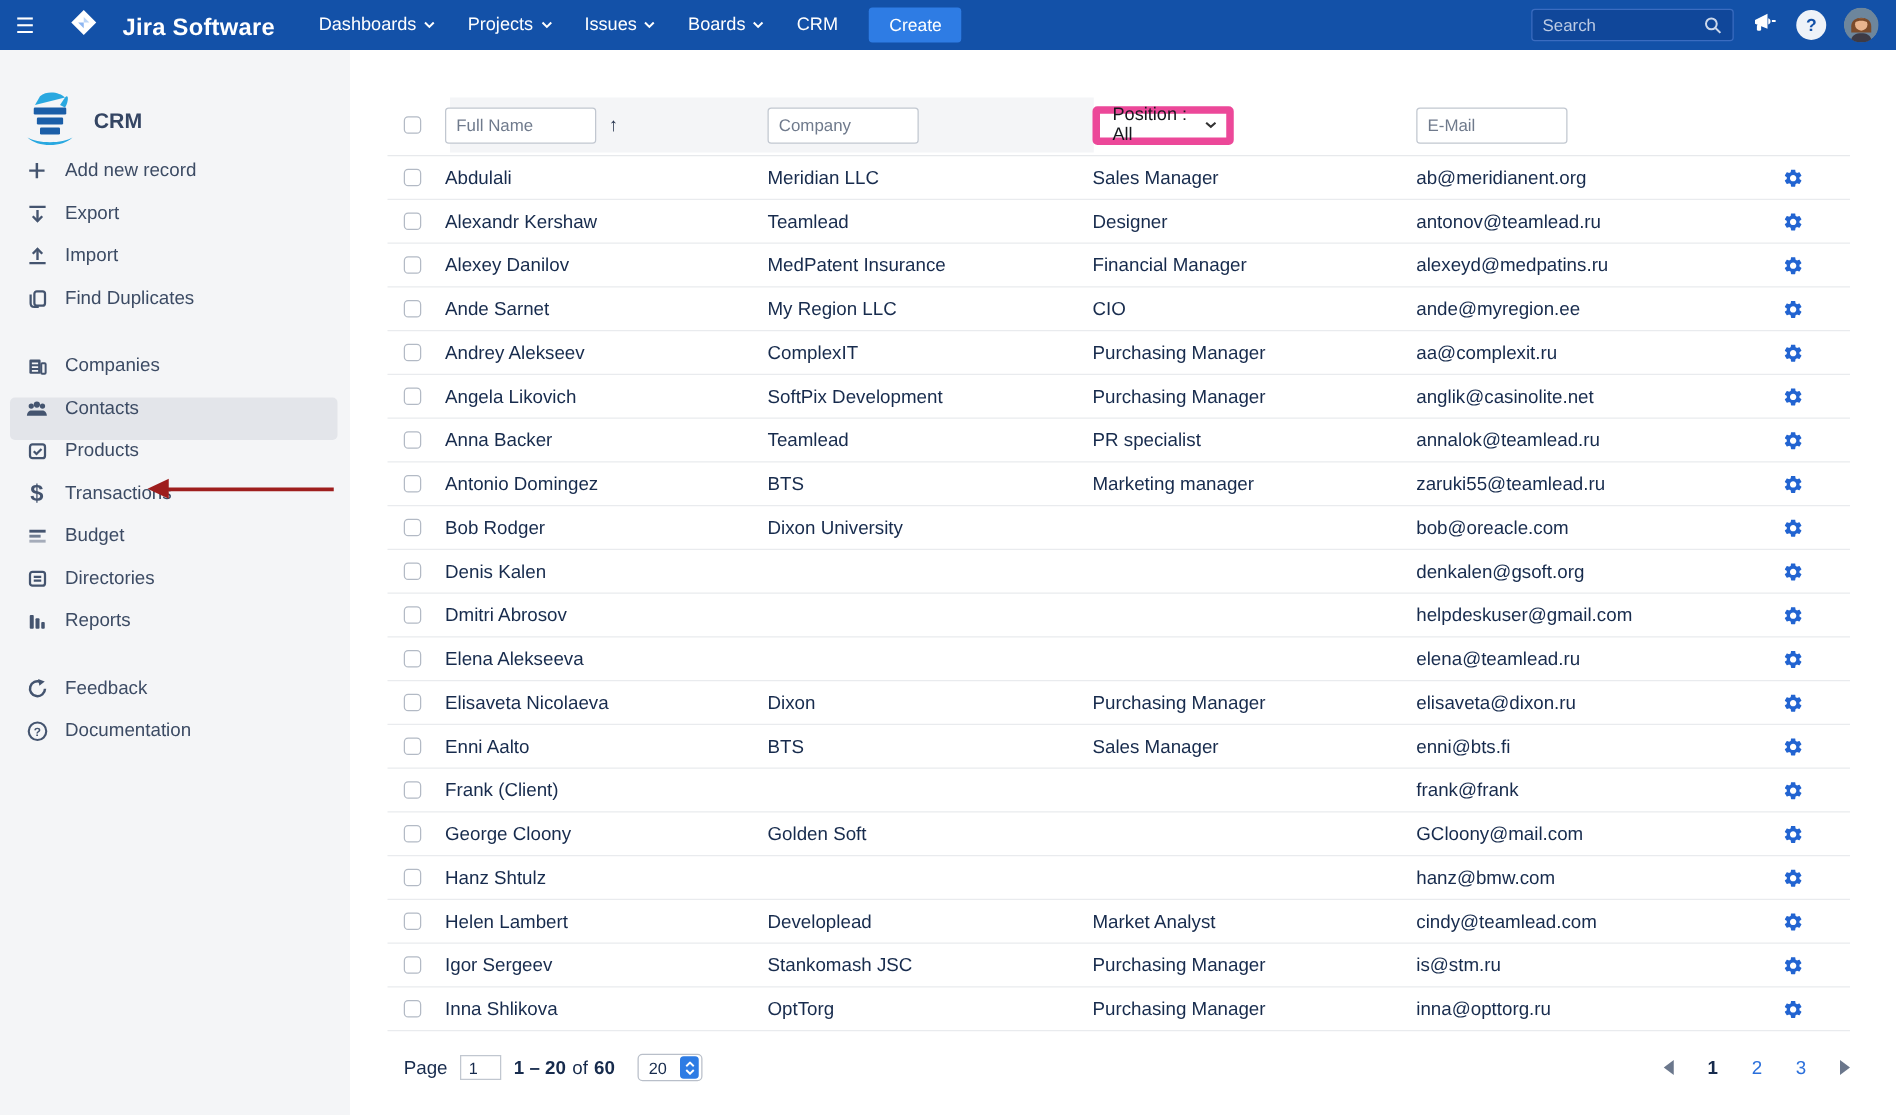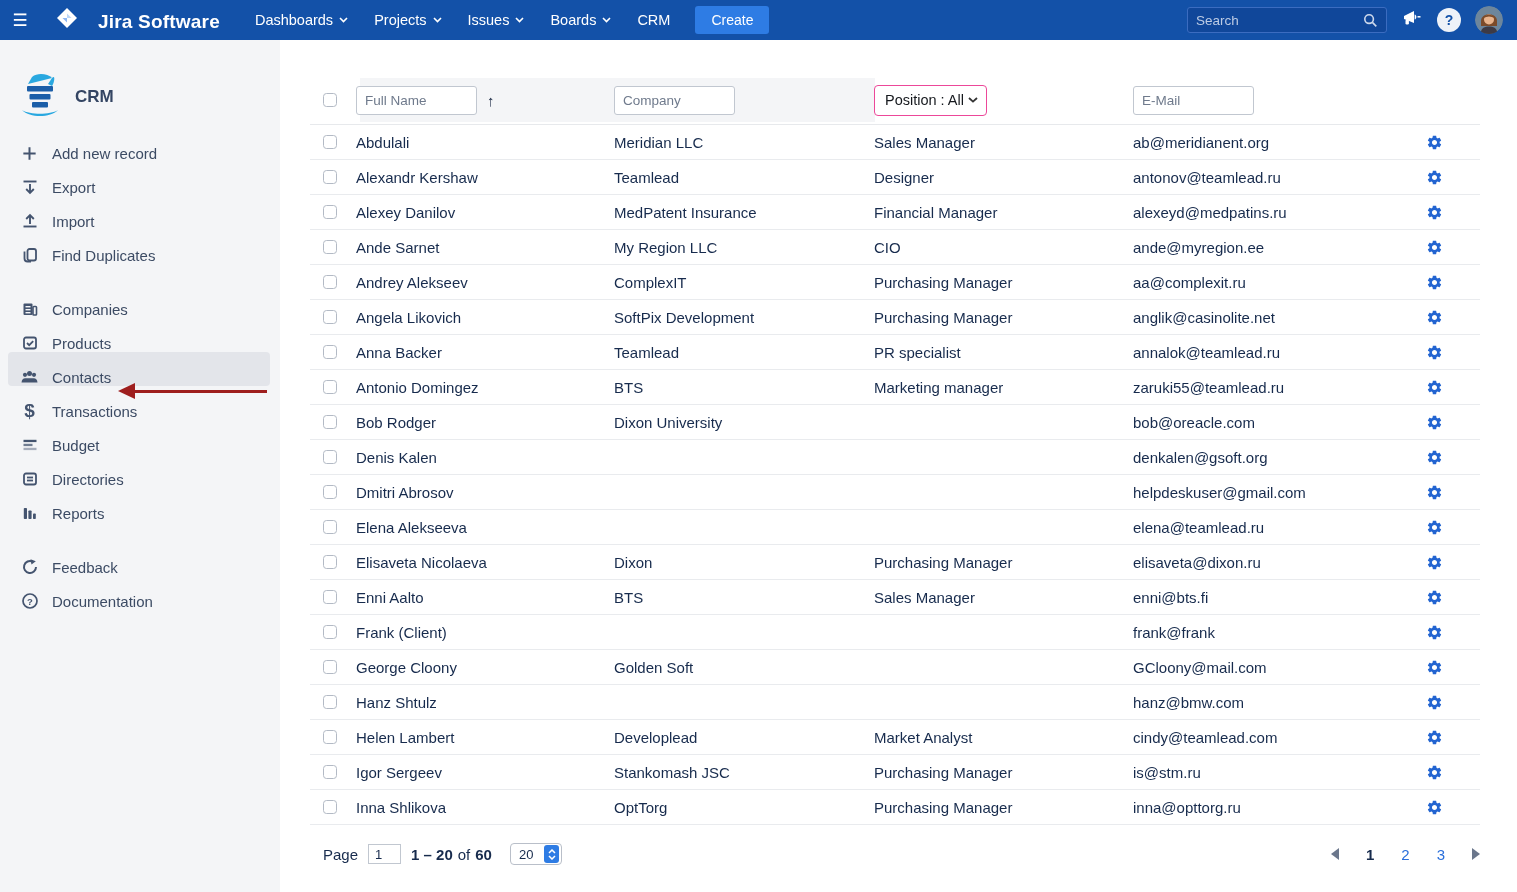--- a/index.html
+++ b/index.html
@@ -8,38 +8,38 @@
 
   
   .navbar { height:40px; background:#1351a8; display:flex; align-items:center; color:#fff; position:relative; }
   .hamburger { width:40px; text-align:center; font-size:17px; color:#fff; cursor:pointer; }
   .brand { display:flex; align-items:flex-end; gap:20px; margin-left:16px; margin-right:22px; }
   .brand-name { font-size:19px; font-weight:600; letter-spacing:.2px; white-space:nowrap; }
   .nav-item { display:flex; align-items:center; gap:6px; padding:0 13px; height:52px; font-size:14.5px; cursor:pointer;text-align:right; }
   .create-btn { background:#2e7ce4; border:none; color:#fff; font-size:14px; font-weight:500;
     border-radius:3px; padding:6px 16px; margin-left:12px; cursor:pointer; }
   .nav-right { position:absolute; right:14px; display:flex; align-items:center; gap:14px; }
-  .search-box { width:200px; height:26px; background:#10479a; border:1px solid #3b6cc0; border-radius:3px;
+  .search-box { width:162px; height:26px; background:#10479a; border:1px solid #3b6cc0; border-radius:3px;
     display:flex; align-items:center; padding:0 8px; }
   .search-box input { flex:1; background:transparent; border:none; outline:none; color:#fff; font-size:13.5px; width:120px; }
   .search-box input::placeholder { color:#bccbe4; }
   .round-help { width:24px; height:24px; border-radius:50%; background:#eef2f8; color:#1351a8;
     font-weight:700; font-size:14px; display:flex; align-items:center; justify-content:center; cursor:pointer; }
   .avatar { width:28px; height:28px; border-radius:50%; overflow:hidden; cursor:pointer; }
 
   
   .shell { display:flex; height:852px; }
   .sidebar { width:280px; background:#f4f5f7; position:relative; flex-shrink:0; }
   .main { flex:1; background:#fff; position:relative; padding:38px 37px 0 30px; }
 
   
   .crm-head { display:flex; align-items:center; gap:13px; padding:26px 0 0 18px; height:88px; }
   .crm-title { font-size:17px; font-weight:600; color:#344563; }
   .side-group { margin-top:0; }
-  .side-item { display:flex; align-items:flex-end; gap:13px; height:34px; padding-left:20px; font-size:15px;
+  .side-item { display:flex; align-items:flex-start; gap:13px; height:34px; padding-left:20px; font-size:15px;
     color:#3c4b64; cursor:pointer; position:relative; }
   .side-item .ic { width:19px; display:flex; justify-content:center; align-items:center; flex-shrink:0; }
   .side-item.active { background:#e3e5ea; border-radius:4px; margin:0 10px 0 8px; padding-left:12px; }
   .gap20 { height:20px; }
   .dollar { font-size:19px; font-weight:700; color:#44546F; line-height:1; }
   .annot-arrow { position:absolute; left:118px; top:343px; width:150px; height:16px; pointer-events:none; z-index:5; }
   .annot-arrow .head { position:absolute; left:0; top:0; width:0; height:0;
     border-top:8px solid transparent; border-bottom:8px solid transparent; border-right:17px solid #9e1e1e; }
   .annot-arrow .line { position:absolute; left:14px; top:6.5px; width:135px; height:3.5px; background:#9e1e1e; }
 
@@ -50,21 +50,21 @@
   .filter-row { position:relative; height:46px; }
   .filter-bg { position:absolute; left:50px; top:0; width:515px; height:44px; background:#f4f5f7; }
   .filter-grid { position:relative; z-index:1; height:44px; }
   .cb { width:14px; height:14px; border:1px solid #b3bac5; border-radius:3.5px; background:#fff;
     margin-left:13px; cursor:pointer; flex-shrink:0; }
   .f-cell { display:flex; align-items:center; }
   .f-input { width:121px; height:29px; border:1px solid #c1c7d0; border-radius:3px; background:#fff;
     padding:0 8px; font-size:13.5px; font-family:"Liberation Sans",sans-serif; color:#172B4D; outline:none; }
   .f-input::placeholder { color:#6f7a8c; }
   .sort-arrow { margin-left:10px; font-size:15px; font-weight:700; color:#24324c; }
-  .f-select { width:113px; height:31px; border:1px solid #ec4899; border-radius:4px; background:#fff;
+  .f-select { width:113px; height:31px; border:6px solid #ec4899; border-radius:4px; background:#fff;
     display:flex; align-items:center; justify-content:space-between; padding:0 8px 0 10px;
     font-size:14.5px; color:#15181d; cursor:pointer; }
 
   
   .rows { border-top:1px solid #e7e9ec; }
   .trow { height:35px; border-bottom:1px solid #e9ebee; font-size:15px; color:#172B4D; }
   .trow .cell { white-space:nowrap; overflow:hidden; }
   .gear-cell { display:flex; justify-content:center; }
   .gear-cell svg { cursor:pointer; }
 
@@ -224,39 +224,39 @@
           <svg width="18" height="18" viewBox="0 0 18 18">
             <rect x="2.5" y="3.5" width="9" height="11.5" rx="1" fill="#44546F"></rect>
             <rect x="4.5" y="6" width="5" height="1.4" fill="#f4f5f7"></rect>
             <rect x="4.5" y="9" width="5" height="1.4" fill="#f4f5f7"></rect>
             <rect x="4.5" y="12" width="5" height="1.4" fill="#f4f5f7"></rect>
             <rect x="12" y="6.5" width="3.5" height="8.5" rx="0.8" fill="none" stroke="#44546F" stroke-width="1.6"></rect>
           </svg>
         </span>
         <span>Companies</span>
       </div>
-      <div class="side-item">
-        <span class="ic">
-          <svg width="18" height="18" viewBox="0 0 18 18" fill="none" stroke="#44546F" stroke-width="1.8">
-            <rect x="3" y="3.5" width="12" height="11" rx="2"></rect>
-            <polyline points="6,9 8.2,11.2 12.2,7.2"></polyline>
-          </svg>
-        </span>
-        <span>Products</span>
-      </div>
       <div class="side-item active">
         <span class="ic">
           <svg width="19" height="18" viewBox="0 0 19 18" fill="#44546F">
             <circle cx="5" cy="6.8" r="2.1"></circle>
             <circle cx="14" cy="6.8" r="2.1"></circle>
             <circle cx="9.5" cy="5.6" r="2.5"></circle>
             <path d="M1.5 14.5 C1.8 11.5 3.3 10.3 5.1 10.3 L13.9 10.3 C15.7 10.3 17.2 11.5 17.5 14.5 Z"></path>
           </svg>
         </span>
         <span>Contacts</span>
+      </div>
+      <div class="side-item">
+        <span class="ic">
+          <svg width="18" height="18" viewBox="0 0 18 18" fill="none" stroke="#44546F" stroke-width="1.8">
+            <rect x="3" y="3.5" width="12" height="11" rx="2"></rect>
+            <polyline points="6,9 8.2,11.2 12.2,7.2"></polyline>
+          </svg>
+        </span>
+        <span>Products</span>
       </div>
       <div class="side-item">
         <span class="ic dollar">$</span>
         <span>Transactions</span>
       </div>
       <div class="side-item">
         <span class="ic">
           <svg width="18" height="18" viewBox="0 0 18 18" fill="#44546F">
             <rect x="2.5" y="3.8" width="13" height="2.3"></rect>
             <rect x="2.5" y="7.8" width="9" height="2.3" opacity="0.75"></rect>

